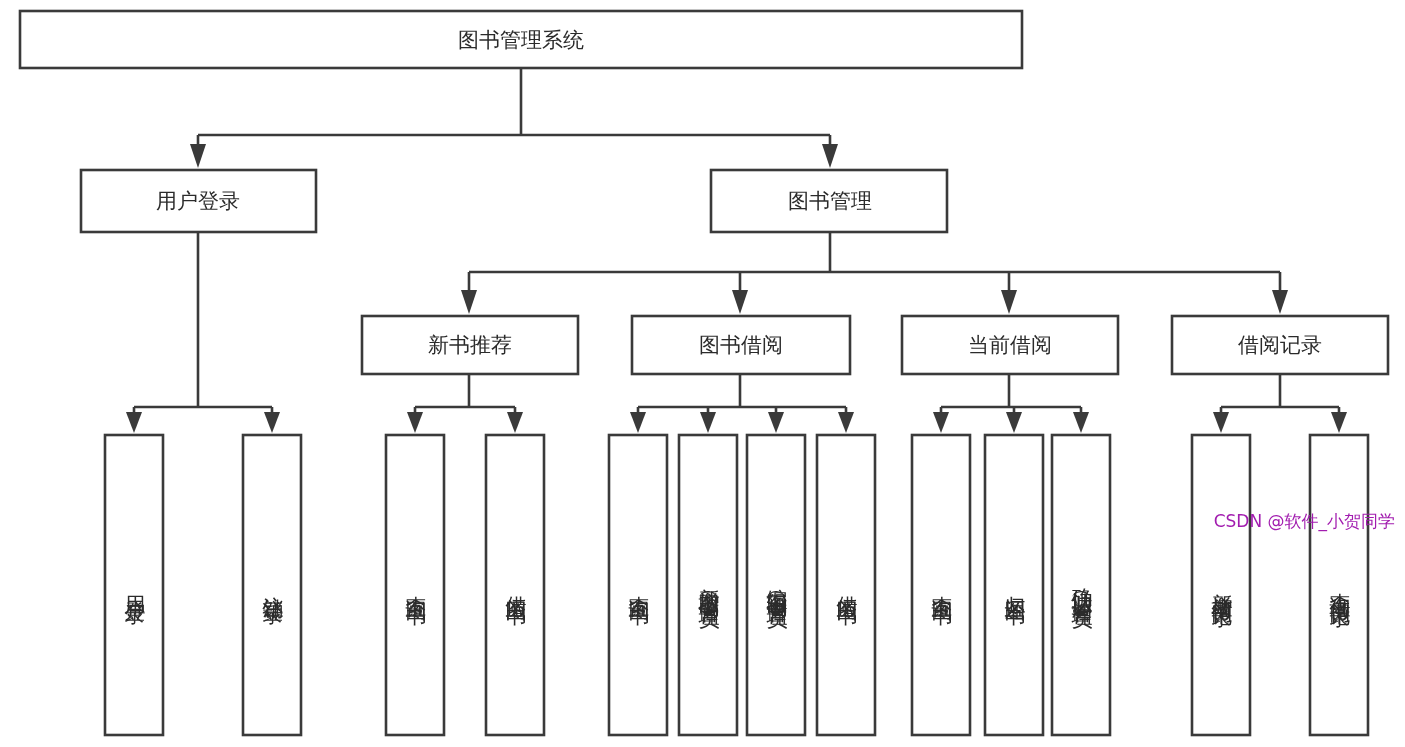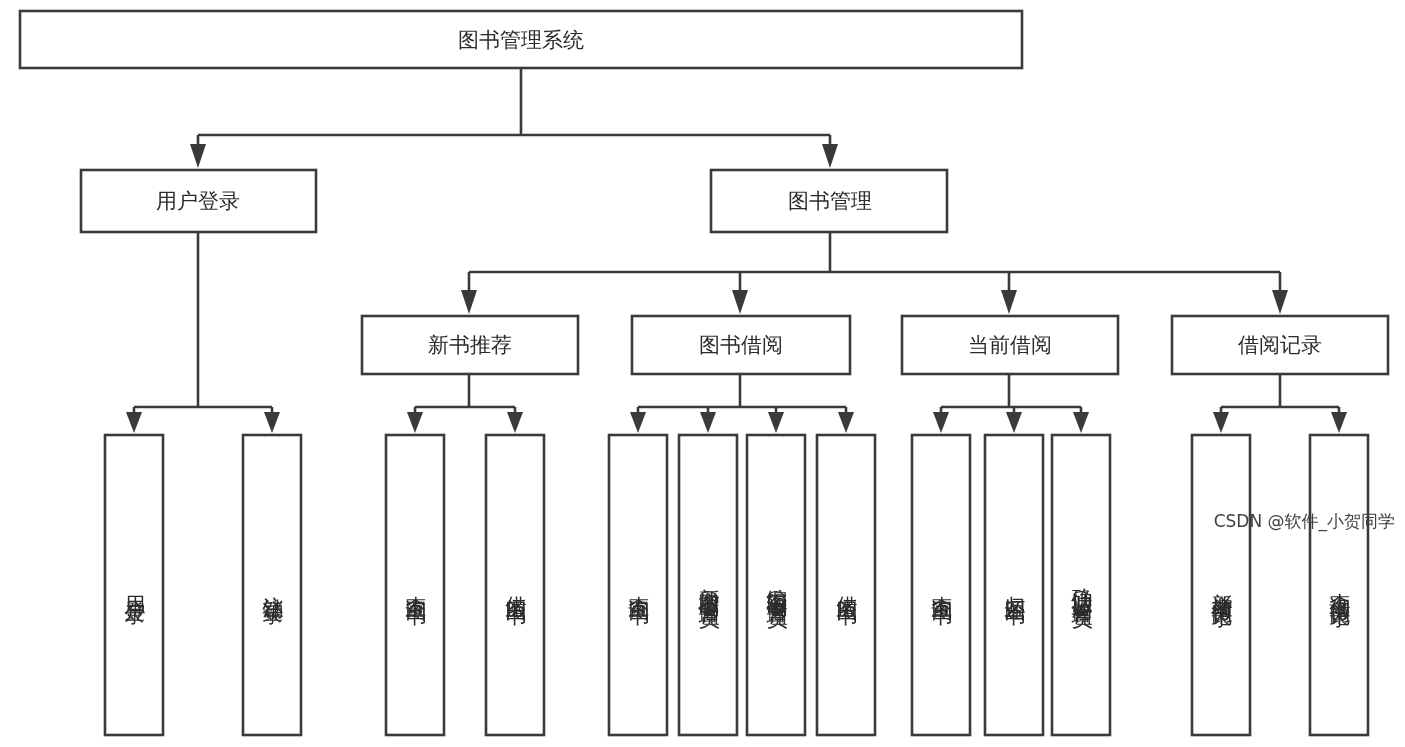--- a/index.html
+++ b/index.html
@@ -58,21 +58,21 @@
     dominant-baseline: middle;
     writing-mode: vertical-rl;
     letter-spacing: 3px;
   }
   .watermark {
     position: absolute;
     right: 10px;
     bottom: 6px;
     font-family: "DejaVu Sans", "Liberation Sans", sans-serif;
     font-size: 17px;
-    color: #404040;
+    color: #a21caf;
     white-space: nowrap;
     user-select: none;
   }
 </style>
 </head>
 <body>
 
 <div id="diagram-root">
 
   <svg id="diagram-svg" viewBox="0 0 1405 747" xmlns="http://www.w3.org/2000/svg">

